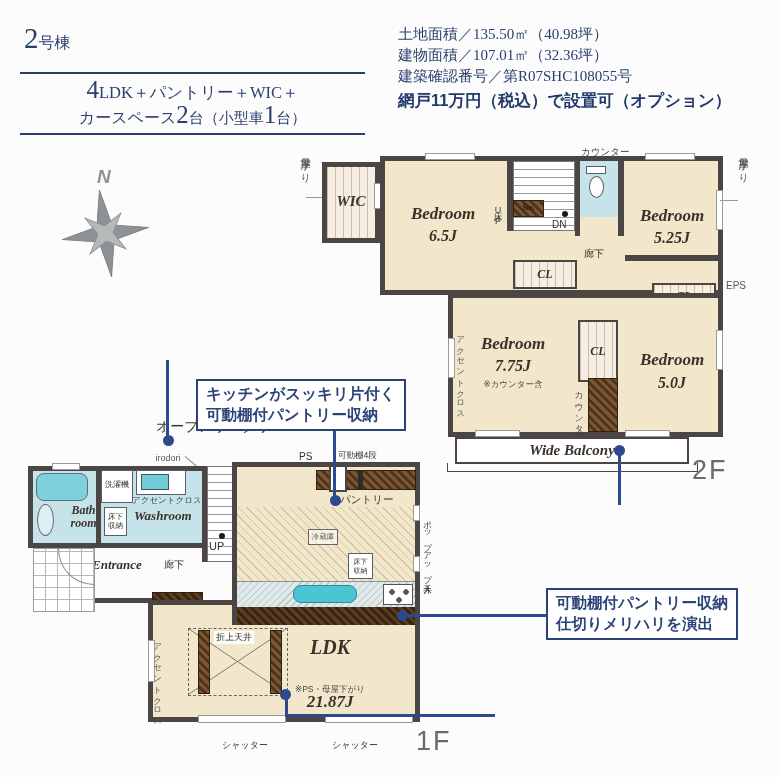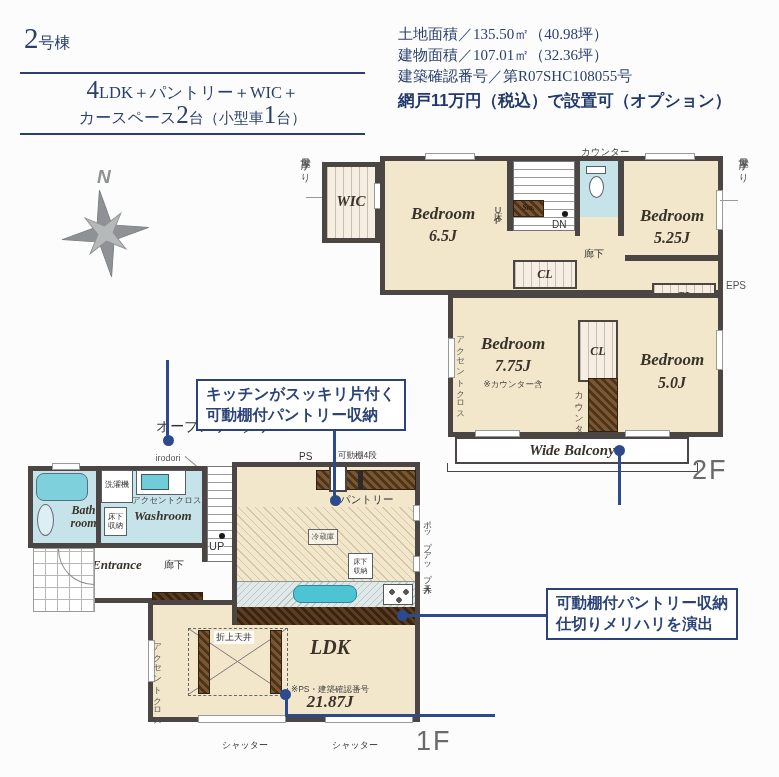--- a/index.html
+++ b/index.html
@@ -220,21 +220,21 @@
         <line x1="0" y1="0" x2="97" y2="65" stroke="#7a7a7a" stroke-width="1"></line>
         <line x1="97" y1="0" x2="0" y2="65" stroke="#7a7a7a" stroke-width="1"></line>
       </svg>
     </div>
     <div class="abs hatch-brown" style="left:198px;top:630px;width:12px;height:64px;"></div>
     <div class="abs hatch-brown" style="left:270px;top:630px;width:12px;height:64px;"></div>
     <div class="abs jp" style="left:214px;top:631px;font-size:9px;background:rgba(255,255,255,.88);padding:0 2px;">折上天井</div>
 
     <div class="abs roomlabel" style="left:275px;top:636px;width:110px;font-size:20px;">LDK</div>
     <div class="abs roomlabel" style="left:275px;top:692px;width:110px;font-size:17px;">21.87J</div>
-    <div class="abs jp" style="left:262px;top:684px;width:136px;text-align:center;font-size:8.5px;color:#444;">※PS・建築確認番号</div>
+    <div class="abs jp" style="left:262px;top:684px;width:136px;text-align:center;font-size:8.5px;color:#444;">※PS・母屋下がり</div>
     <div class="abs vtext jp" style="left:152px;top:637px;font-size:8.5px;color:#555;">アクセントクロス</div>
 
     <div class="abs win" style="left:198px;top:715px;width:88px;height:8px;"></div>
     <div class="abs win" style="left:325px;top:715px;width:88px;height:8px;"></div>
     <div class="abs jp" style="left:203px;top:739px;width:84px;text-align:center;font-size:9px;">シャッター</div>
     <div class="abs jp" style="left:313px;top:739px;width:84px;text-align:center;font-size:9px;">シャッター</div>
     <div class="abs floorlabel" style="left:416px;top:726px;">1F</div>
   </div>
 
   <div class="abs cline" style="left:166px;top:360px;width:2.5px;height:82px;"></div>

